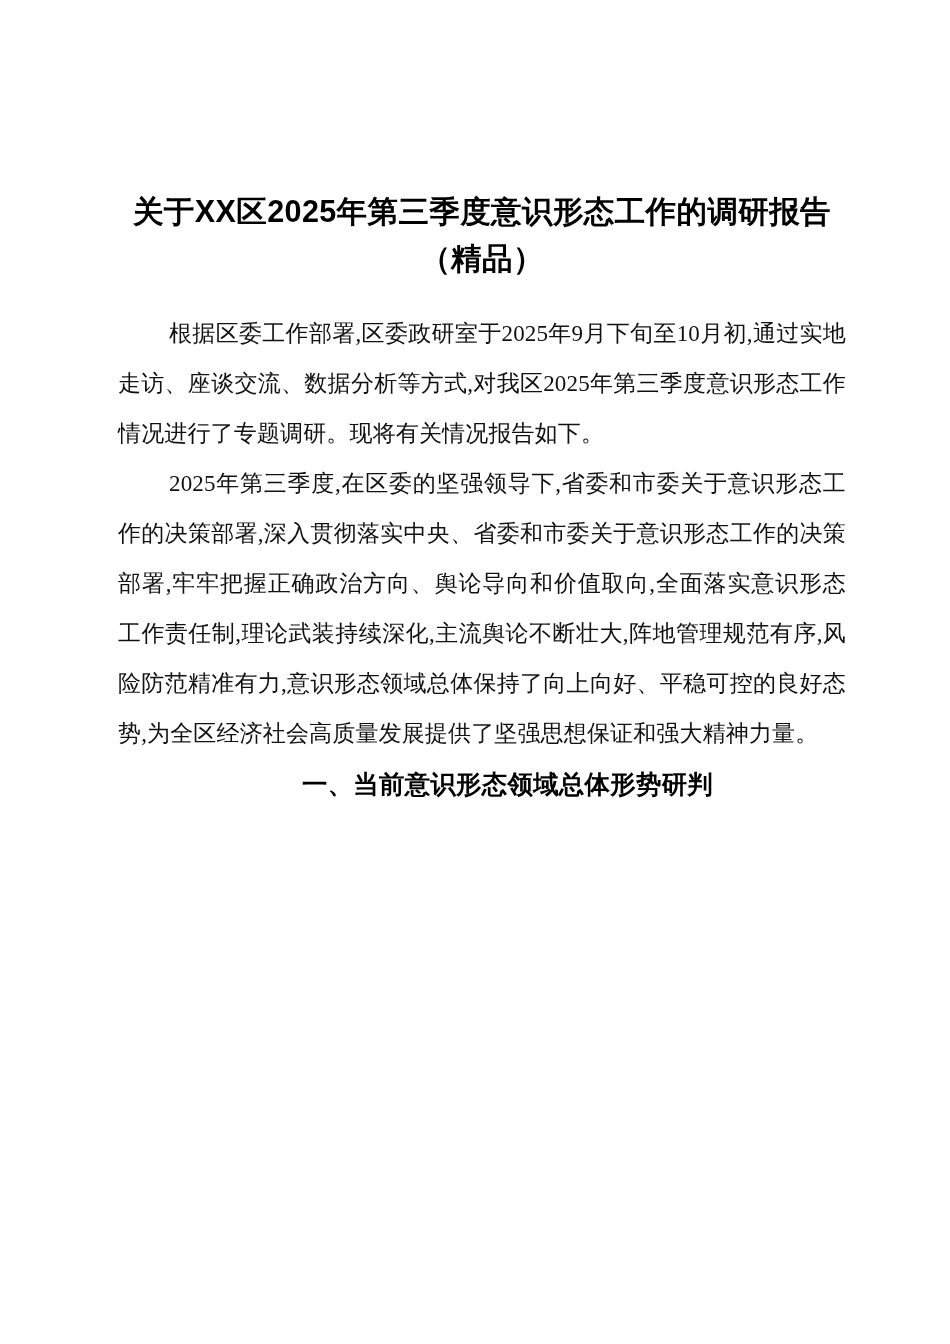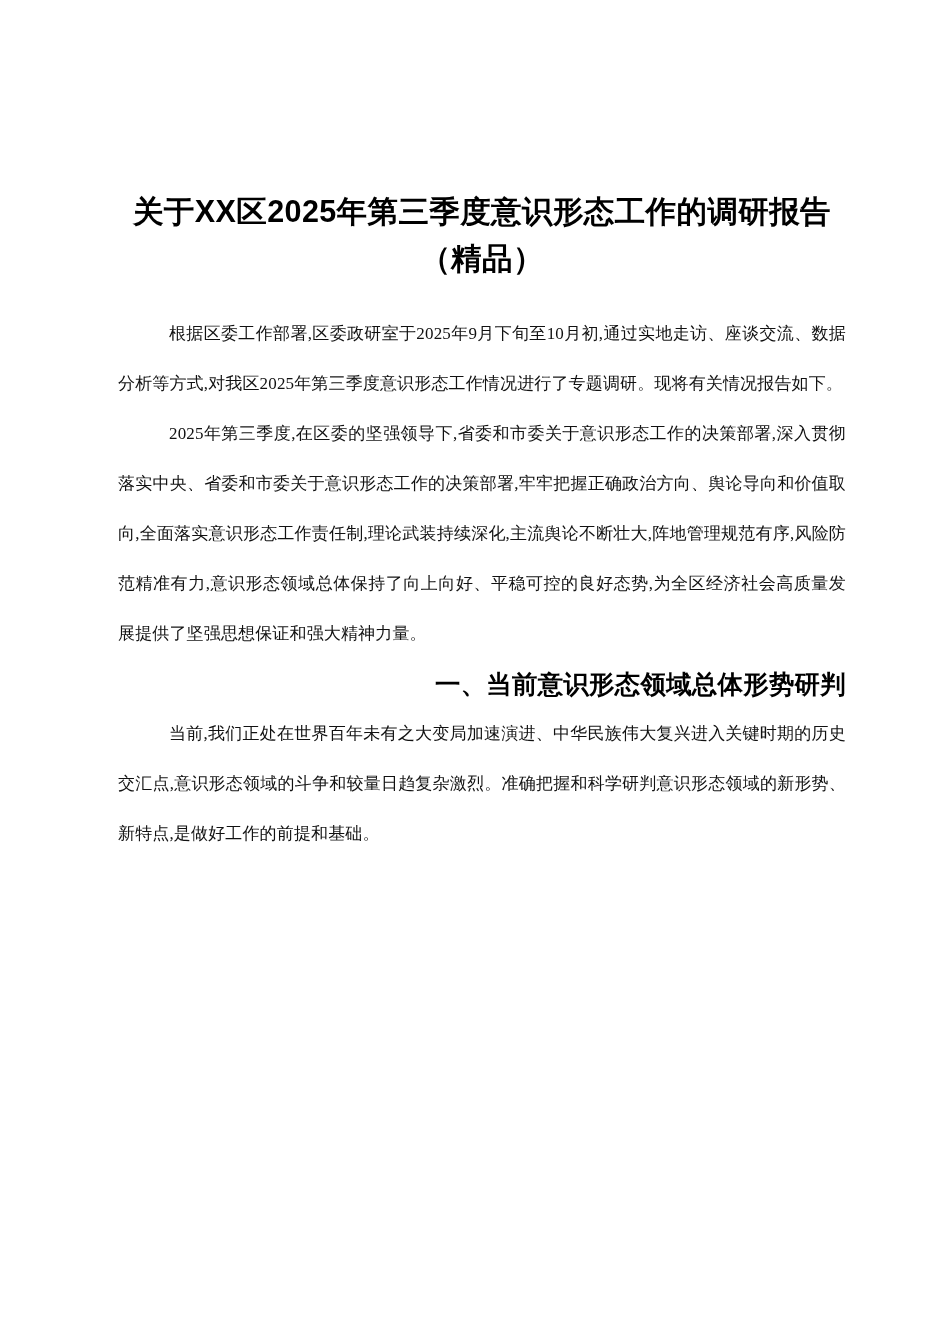--- a/index.html
+++ b/index.html
@@ -32,21 +32,21 @@
     color: #000000;
     margin: 0;
     padding-top: 188px;
     letter-spacing: 0.4px;
     word-break: break-all;
   }
 
   
   .para {
     font-family: "Liberation Serif", "DejaVu Serif", serif;
-    font-size: 17px;
+    font-size: 23px;
     line-height: 50px;
     color: #111111;
     text-align: justify;
     text-justify: inter-ideograph;
     text-indent: 51px;
     margin: 0;
     word-break: break-all;
     letter-spacing: 0.15px;
   }
   .para.first {
@@ -55,35 +55,34 @@
 
   
   .section-heading {
     font-family: "Liberation Serif", "DejaVu Serif", serif;
     font-weight: bold;
     font-size: 25.4px;
     line-height: 50px;
     color: #000000;
     text-indent: 51px;
     margin: 0;
-    text-align: right;
+    text-align: center;
     word-break: break-all;
     letter-spacing: 0.3px;
   }
 </style>
 </head>
 <body>
 
 <div class="page">
   <div class="content">
 
     <h1 class="doc-title">关于XX区2025年第三季度意识形态工作的调研报告（精品）</h1>
 
     <p class="para first">根据区委工作部署,区委政研室于2025年9月下旬至10月初,通过实地走访、座谈交流、数据分析等方式,对我区2025年第三季度意识形态工作情况进行了专题调研。现将有关情况报告如下。</p>
 
     <p class="para">2025年第三季度,在区委的坚强领导下,省委和市委关于意识形态工作的决策部署,深入贯彻落实中央、省委和市委关于意识形态工作的决策部署,牢牢把握正确政治方向、舆论导向和价值取向,全面落实意识形态工作责任制,理论武装持续深化,主流舆论不断壮大,阵地管理规范有序,风险防范精准有力,意识形态领域总体保持了向上向好、平稳可控的良好态势,为全区经济社会高质量发展提供了坚强思想保证和强大精神力量。</p>
 
     <h2 class="section-heading">一、当前意识形态领域总体形势研判</h2>
 
-    <p class="para">当前,我们正处在世界百年未有之大变局加速演进、中华民族伟大复兴进入关键时期的历史交汇点,意识形态领域的斗争和较量日趋复杂激烈。准确把握和科学研判意识形态领域的新形势、新特点,是做好工作的前提和基础。</p>
 
   </div>
 </div>
 
 </body></html>

